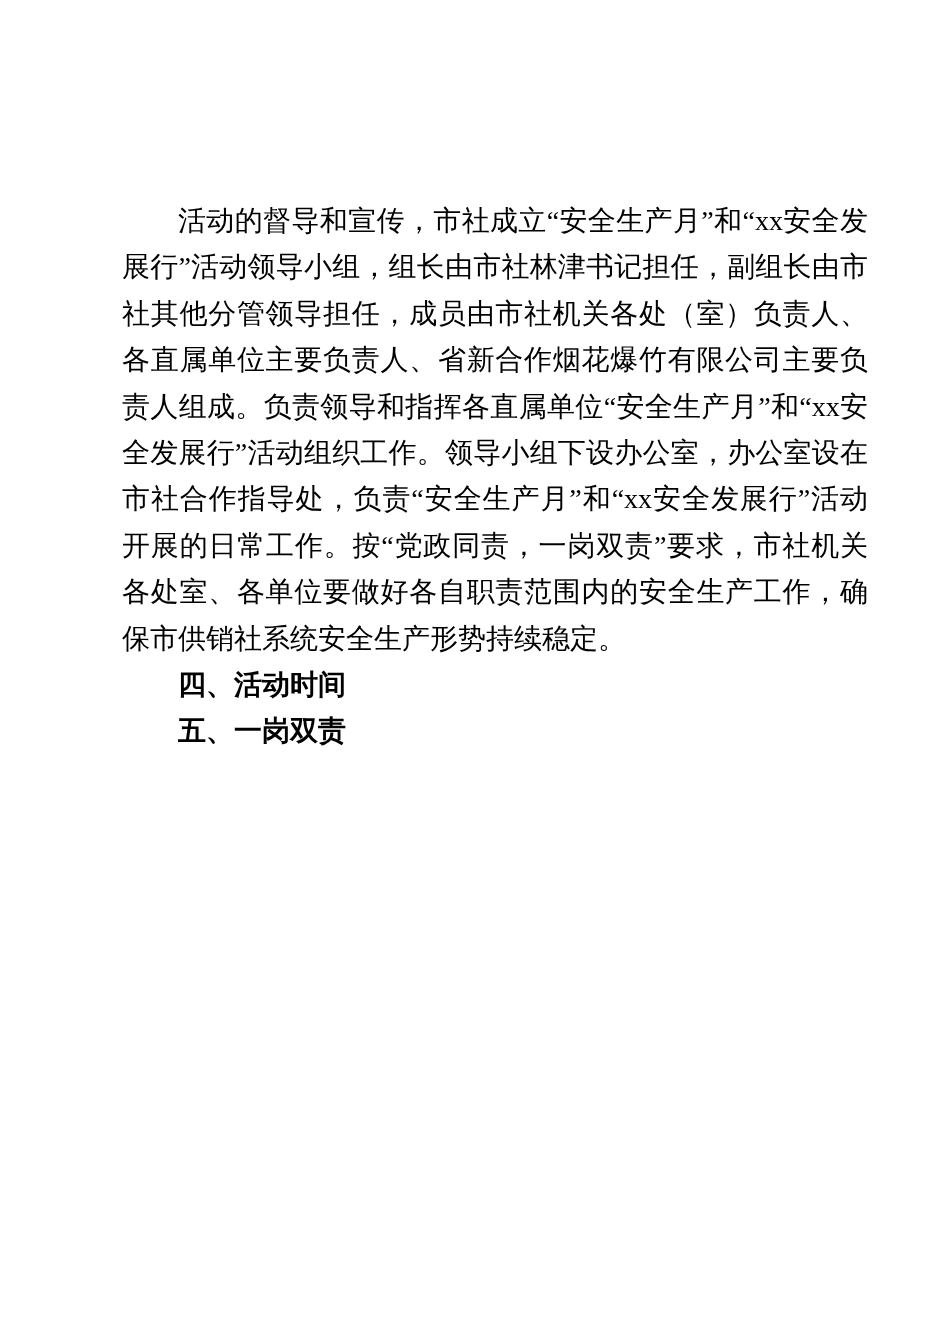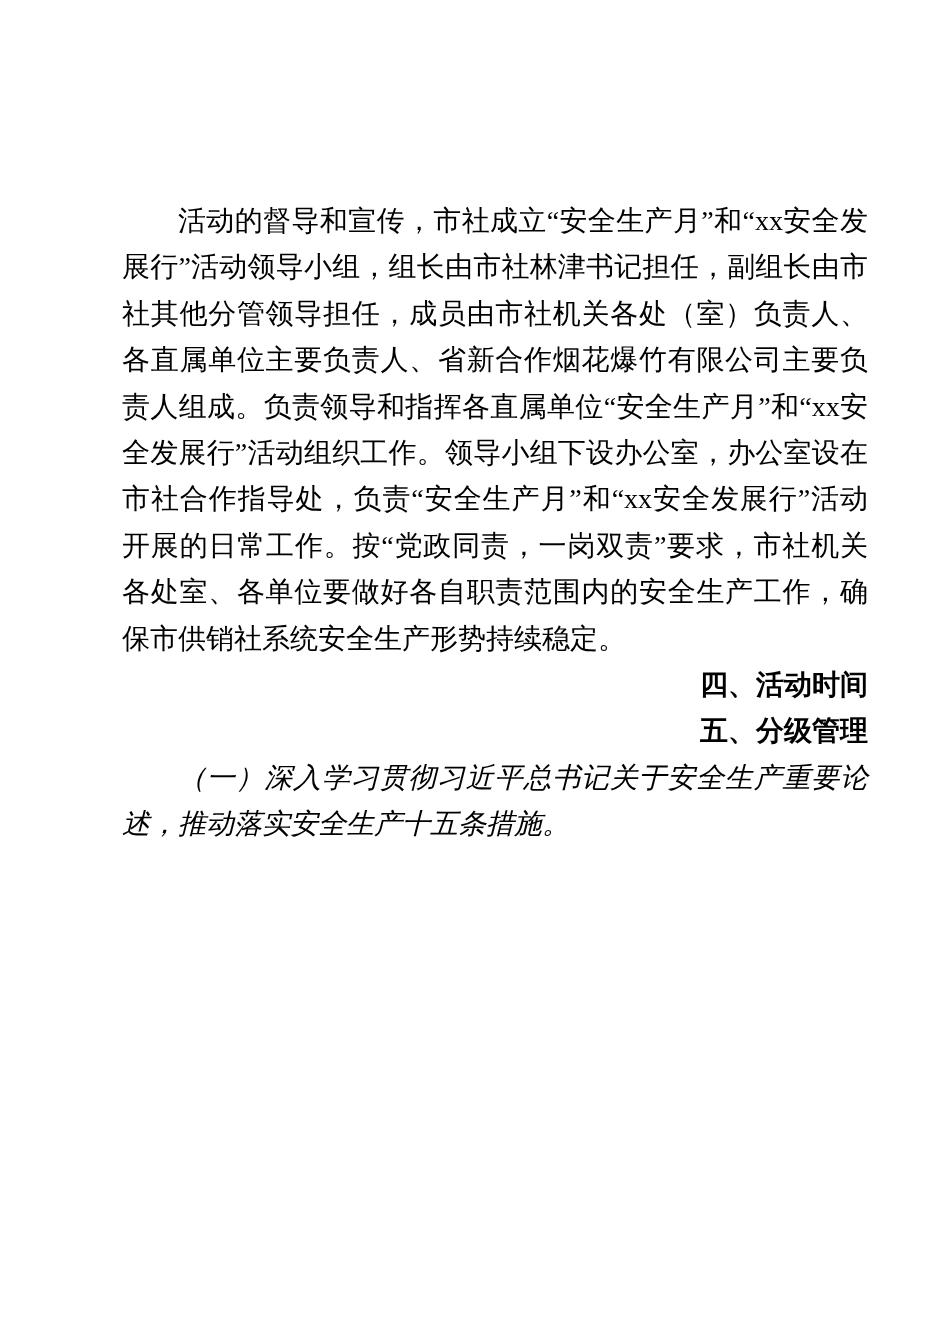--- a/index.html
+++ b/index.html
@@ -29,29 +29,28 @@
   }
   .para {
     margin: 0;
     padding: 0;
     text-indent: 2em;
     word-break: normal;
   }
   .para.heading {
     font-family: "Liberation Sans", "DejaVu Sans", sans-serif;
     font-weight: 700;
-    text-align: right;
+    text-align: left;
   }
   .para.kaiti {
     font-style: italic;
   }
 </style>
 </head>
 <body>
 
 <div class="page">
   <div class="doc">
       <p class="para body">活动的督导和宣传，市社成立“安全生产月”和“xx安全发展行”活动领导小组，组长由市社林津书记担任，副组长由市社其他分管领导担任，成员由市社机关各处（室）负责人、各直属单位主要负责人、省新合作烟花爆竹有限公司主要负责人组成。负责领导和指挥各直属单位“安全生产月”和“xx安全发展行”活动组织工作。领导小组下设办公室，办公室设在市社合作指导处，负责“安全生产月”和“xx安全发展行”活动开展的日常工作。按“党政同责，一岗双责”要求，市社机关各处室、各单位要做好各自职责范围内的安全生产工作，确保市供销社系统安全生产形势持续稳定。</p>
       <p class="para heading">四、活动时间</p>
-      <p class="para heading">五、分级管理</p>
-      <p class="para kaiti">（一）深入学习贯彻习近平总书记关于安全生产重要论述，推动落实安全生产十五条措施。</p>
+      <p class="para heading">五、一岗双责</p>
     </div>
 </div>
 
 </body></html>

